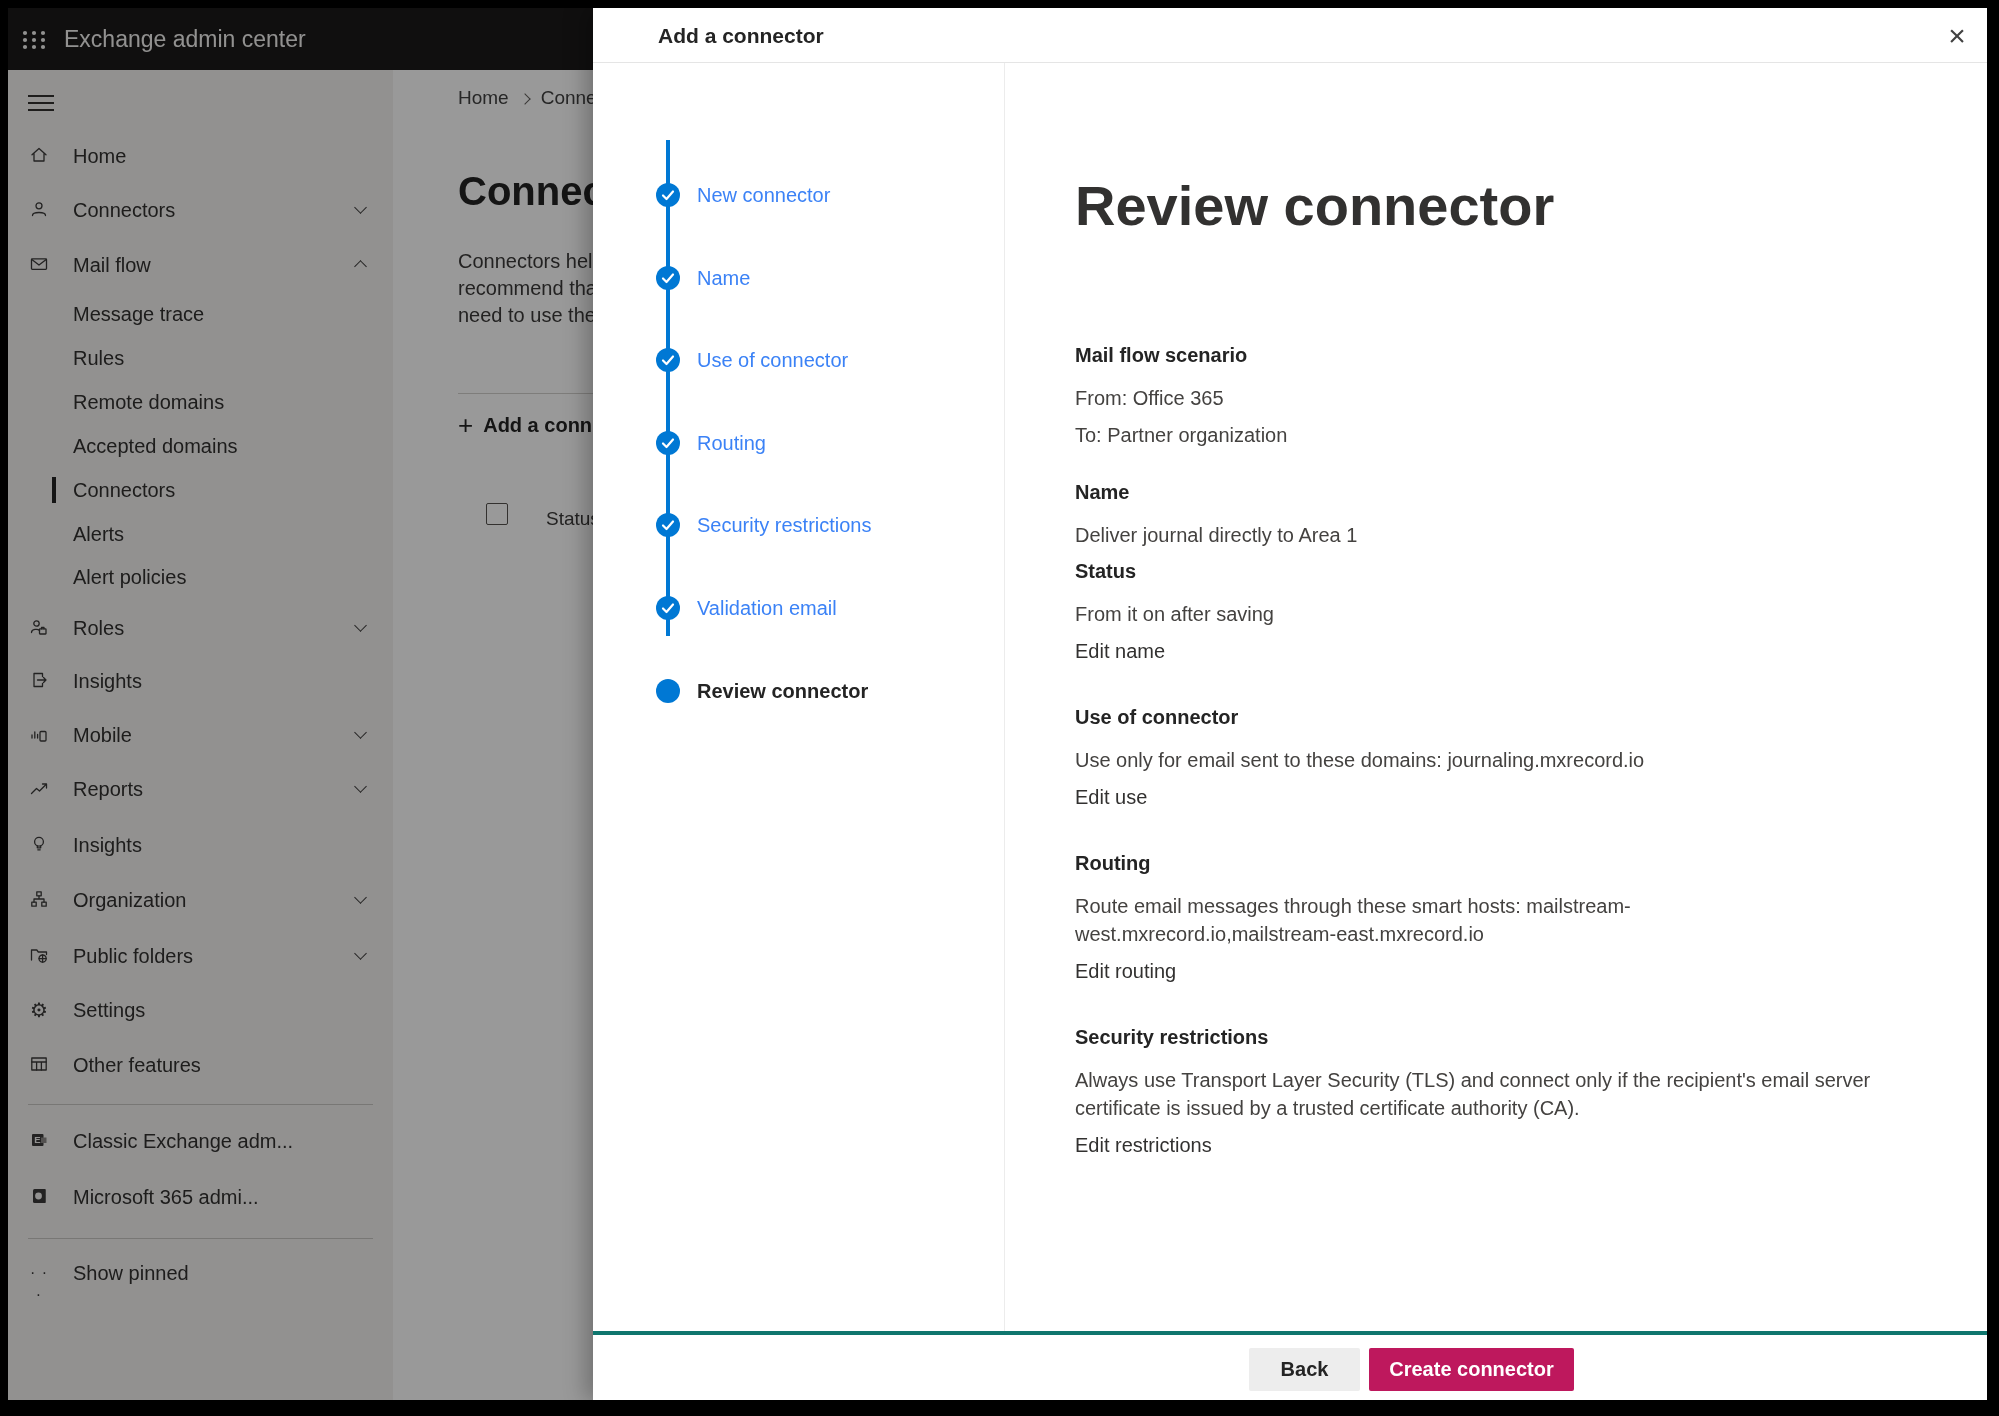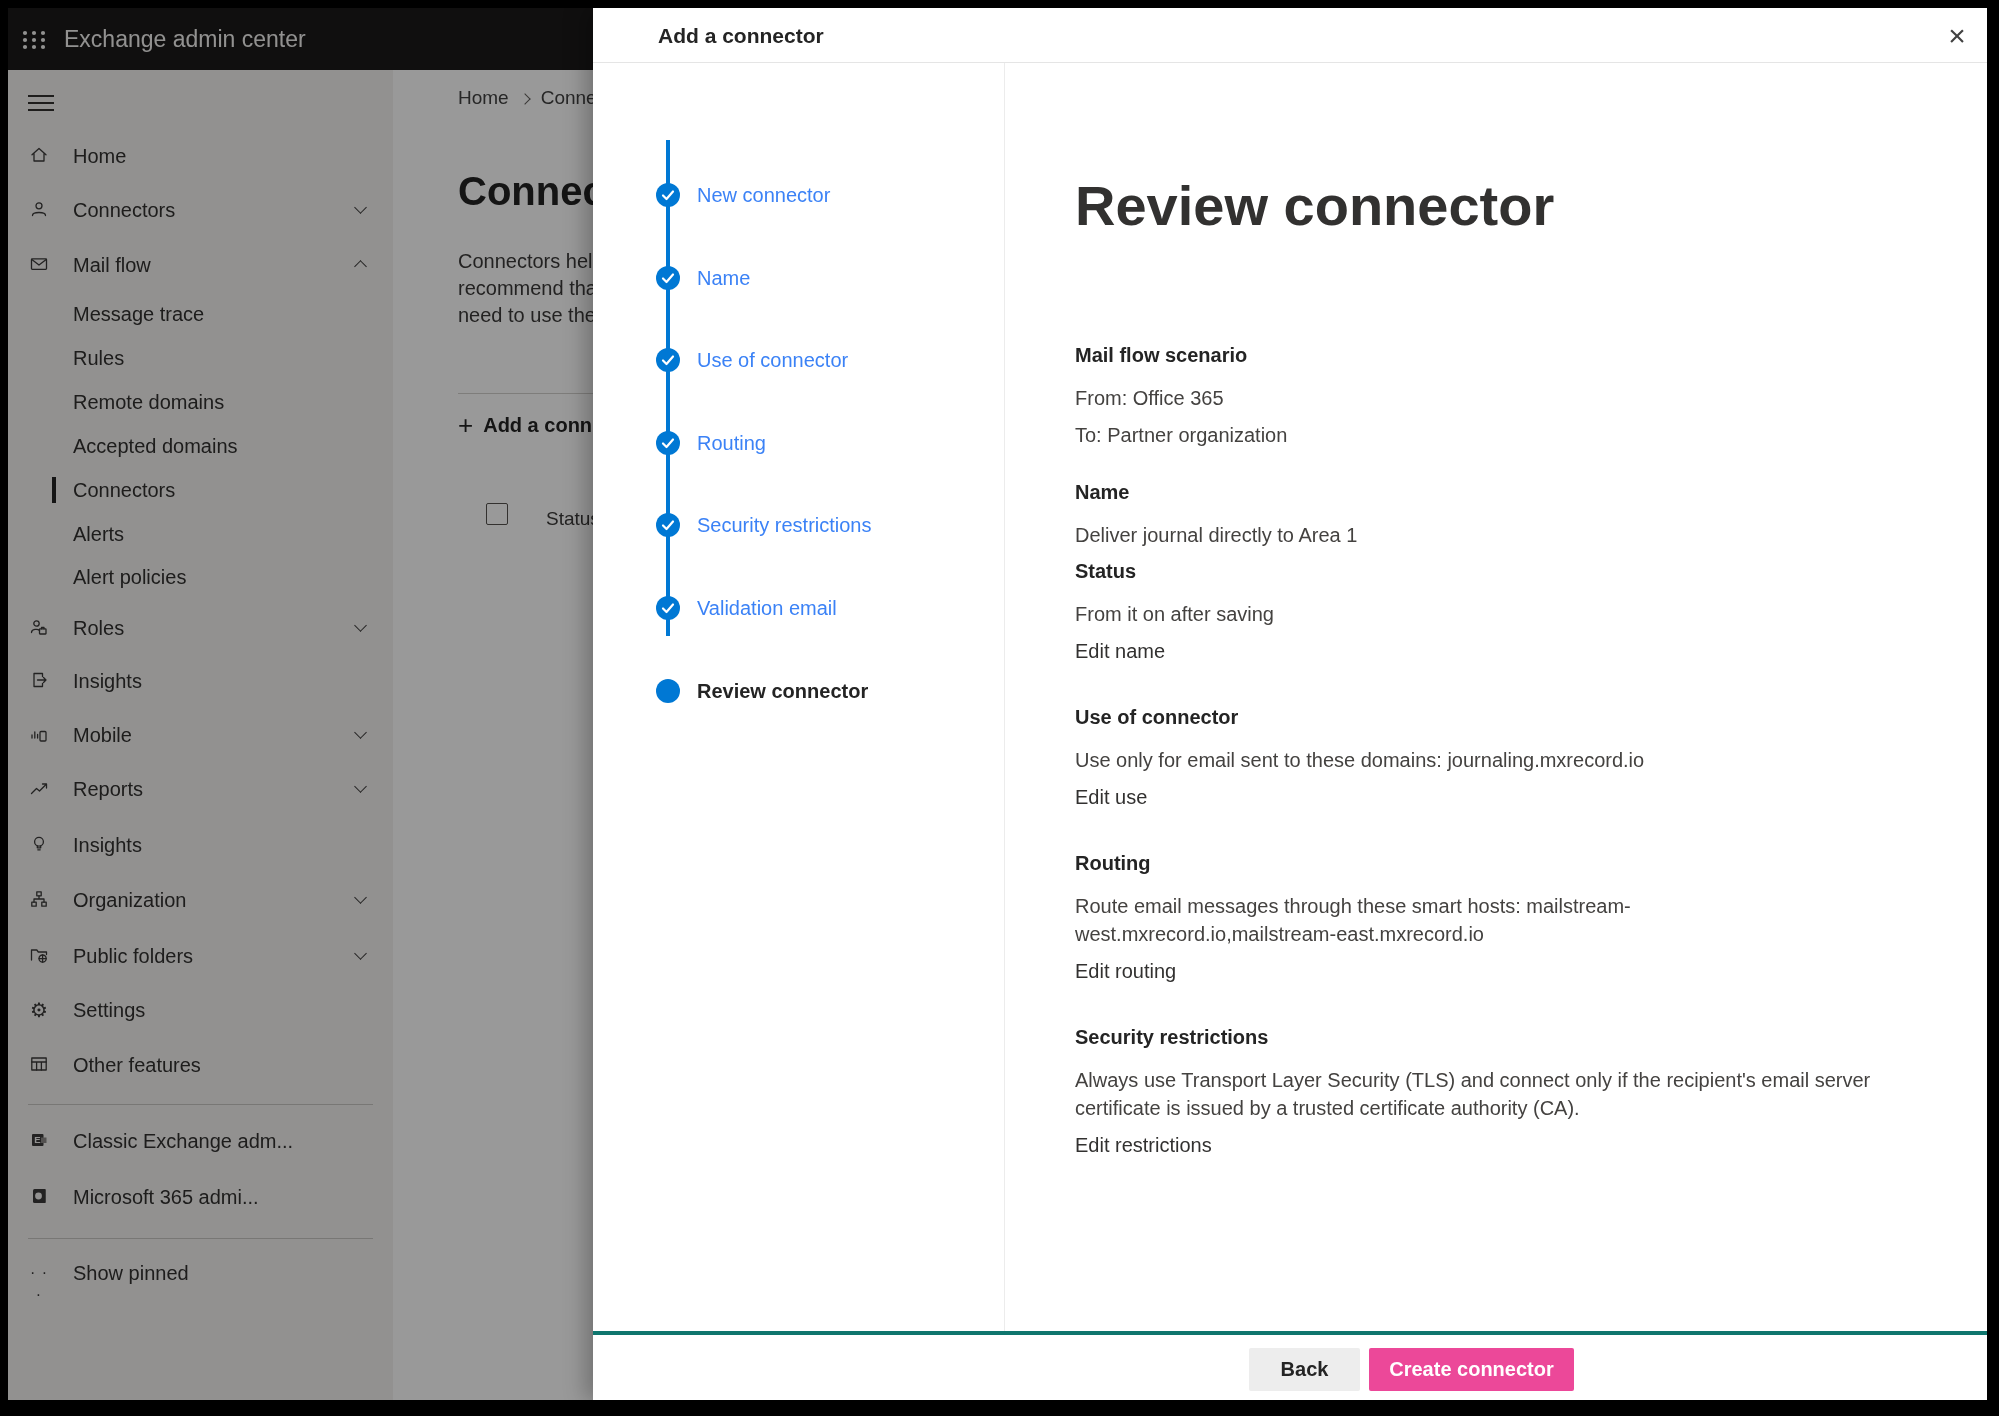--- a/index.html
+++ b/index.html
@@ -63,21 +63,21 @@
   .sec-h { font-size:20px; line-height:26px; font-weight:700; color:#242424; margin:30px 0 16px 0; }
   .sec-h.first { margin-top:0; }
   .sec-h.tight { margin-top:8px; }
   .line { font-size:20px; line-height:28px; color:#444240; margin:0 0 9px 0; }
   .edit-link { display:inline-block; font-size:20px; line-height:28px; color:#323130; margin:0 0 9px 0; cursor:pointer; text-decoration:none; }
 
   
   .modal-footer { position:absolute; left:0; top:1323px; width:1394px; height:69px; border-top:4px solid #0f766e; background:#fff; }
   .btn { position:absolute; top:13px; height:43px; border:none; border-radius:2px; font-size:20px; font-weight:700; font-family:"Liberation Sans", sans-serif; cursor:pointer; }
   .btn-back { left:656px; width:111px; background:#ededed; color:#242424; }
-  .btn-create { left:776px; width:205px; background:#ec4899; color:#fff; }
+  .btn-create { left:776px; width:205px; background:#be185d; color:#fff; }
 </style>
 </head>
 <body>
 
 <div class="screen">
 
   <div class="topbar">
     <button class="waffle">
       <svg width="26" height="26" viewBox="0 0 26 26">
         <g fill="#f3f2f1">

